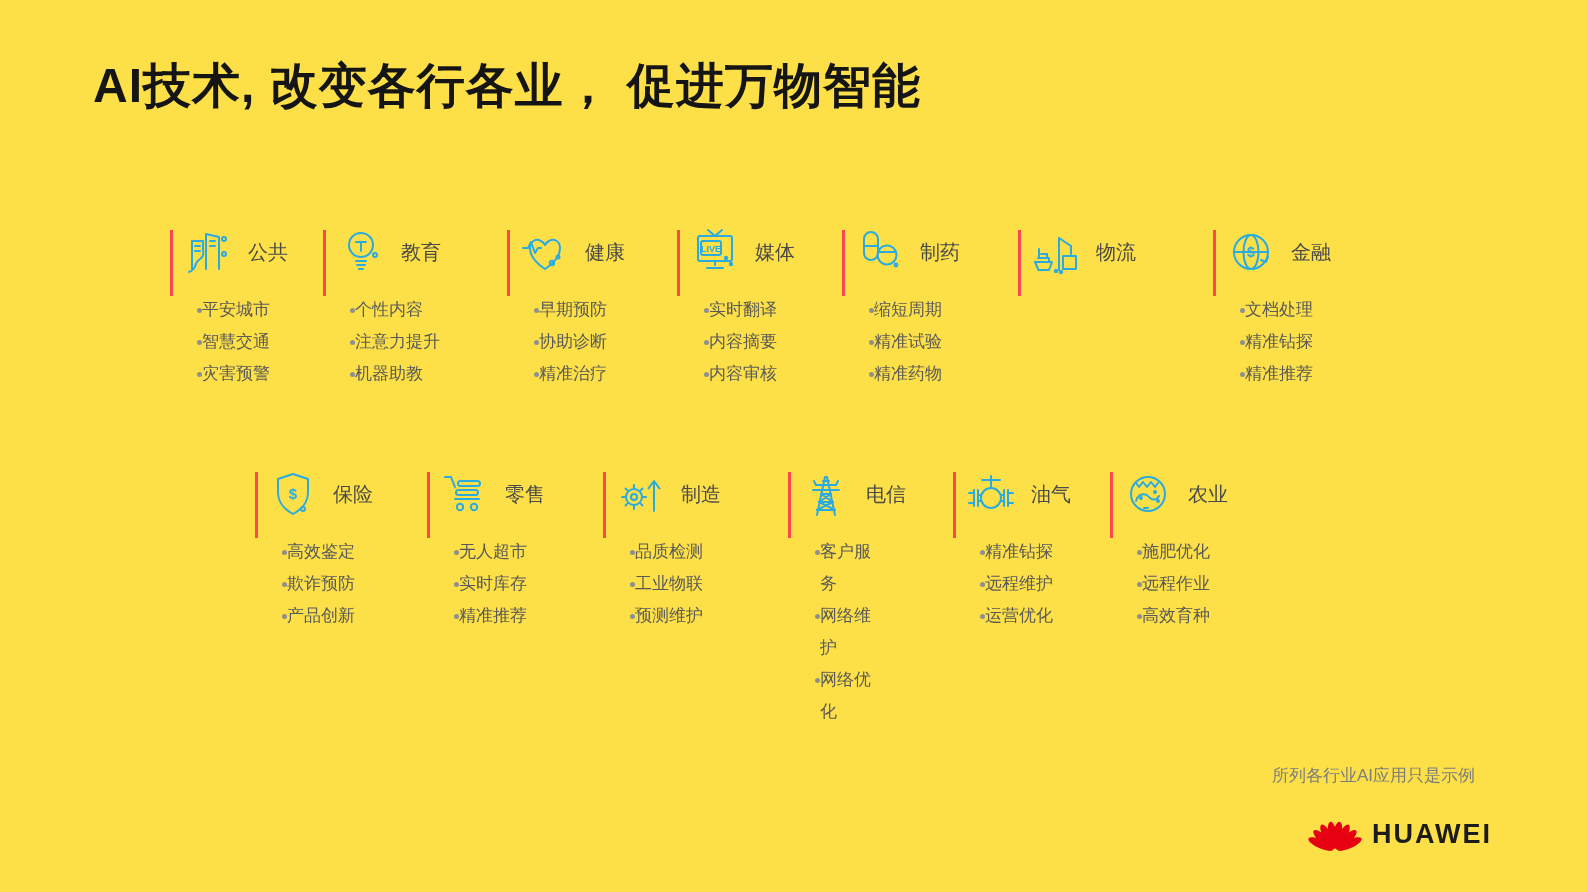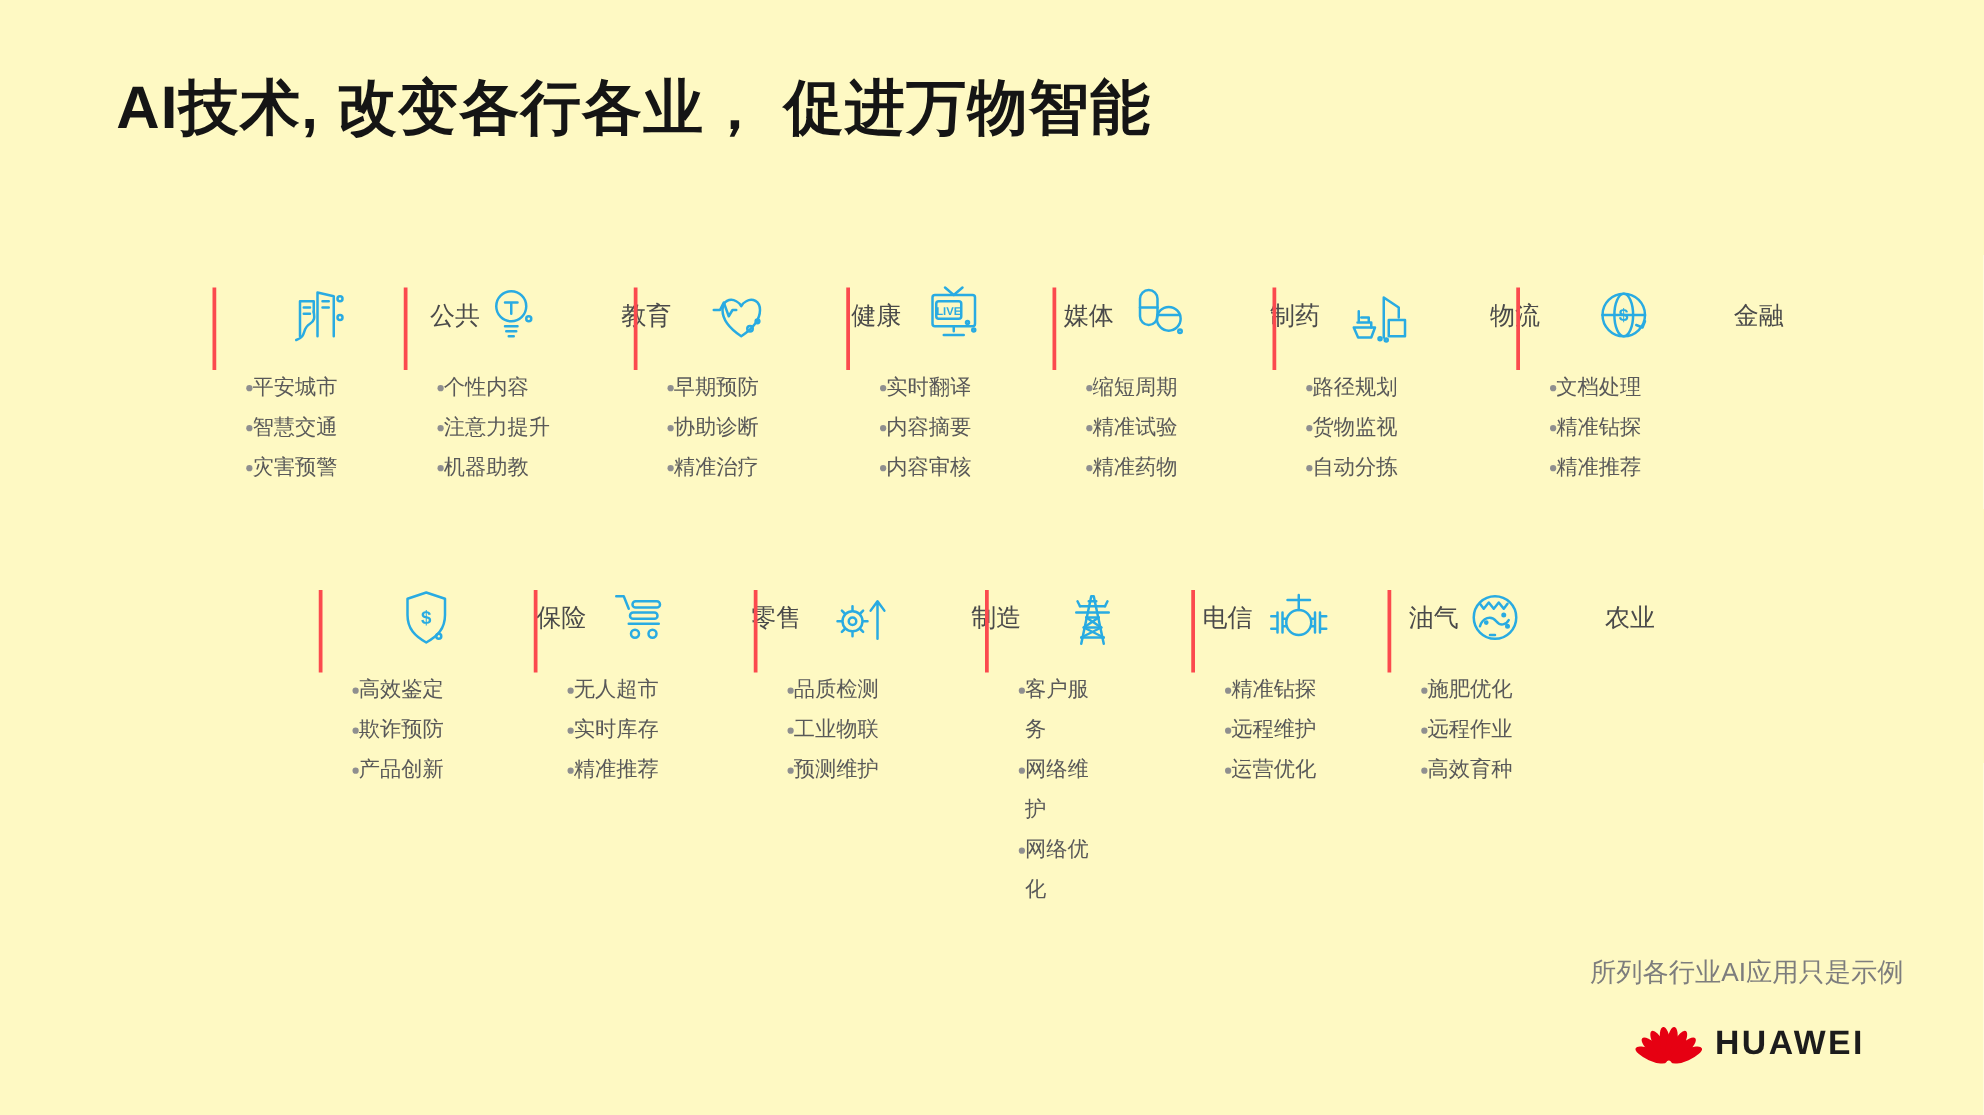--- a/index.html
+++ b/index.html
@@ -1,38 +1,38 @@
 <!DOCTYPE html>
 <html><head>
 <meta charset="utf-8">
 <style>
   html,body { margin:0; padding:0; background:#ffffff; }
   .slide {
-    position:relative; width:1587px; height:892px; background:#fef9c3;
+    position:relative; width:1587px; height:892px; background:#fde047;
     font-family:"Liberation Sans","DejaVu Sans",sans-serif; overflow:hidden;
   }
   .title {
     position:absolute; left:93px; top:54px;
     font-size:48px; font-weight:700; color:#151515; letter-spacing:1px;
     white-space:nowrap;
   }
   .group { position:absolute; width:170px; }
-  .hdr { display:flex; align-items:flex-start;gap:48px; }
+  .hdr { display:flex; align-items:flex-start; }
   .vline { flex:none; width:3px; height:66px; background:#fb4a4e; margin-top:4px; }
   .icon { flex:none; width:48px; height:48px; margin-left:11px; margin-top:2px; }
   .icon svg { width:48px; height:48px; display:block; }
   .glabel { margin-left:16px; margin-top:13px; font-size:20px; color:#4a4a4a; white-space:nowrap; }
   .items { list-style:none; margin:0; padding:0; position:absolute; left:27px; top:68px; }
   .item { display:flex; align-items:flex-start; }
   .dot { flex:none; width:5px; height:5px; border-radius:50%; background:#8f8f8f; margin-top:14px; }
   .txt { margin-left:0; font-size:17px; line-height:32px; color:#595959; white-space:nowrap; }
   .group.narrow .txt { white-space:normal; width:56px; }
   .footer-note {
     position:absolute; left:1272px; top:764px;
-    font-size:21px; color:#7d7d7d; white-space:nowrap;
+    font-size:17px; color:#7d7d7d; white-space:nowrap;
   }
   .logo { position:absolute; left:1306px; top:806px; display:flex; align-items:center; }
   .logo svg { width:58px; height:50px; display:block; }
   .brand-text {
     margin-left:8px; font-size:27px; font-weight:700; color:#1c1c1c;
     letter-spacing:2px; margin-top:6px;
   }
   .ic { stroke:#29abe2; stroke-width:2; fill:none; stroke-linecap:round; stroke-linejoin:round; }
   .ic text { stroke:none; fill:#29abe2; font-family:"Liberation Sans",sans-serif; }
 </style>
@@ -202,34 +202,20 @@
           <path d="M3 34 h17 l-3 8 H6.5 Z"></path>
           <path d="M6 30 h11 v4 M9 26 h6 v4 M7 21 v9"></path>
           <path d="M27 42 V10 l12 8 v8"></path>
           <rect x="31" y="28" width="13" height="13"></rect>
           <circle cx="24" cy="43" r="1.2"></circle>
             <circle cx="29" cy="44" r="1.2"></circle>
         </svg>
       </span>
       <span class="glabel">物流</span>
     </div>
-    <ul class="items">
-      <li class="item">
-          <span class="dot"></span>
-          <span class="txt">路径规划</span>
-        </li>
-      <li class="item">
-          <span class="dot"></span>
-          <span class="txt">货物监视</span>
-        </li>
-      <li class="item">
-          <span class="dot"></span>
-          <span class="txt">自动分拣</span>
-        </li>
-    </ul>
   </div>
 
   <div class="group" style="left:1213px; top:226px;">
     <div class="hdr">
       <div class="vline"></div>
       <span class="icon">
         <svg viewBox="0 0 48 48" class="ic">
           <circle cx="24" cy="24" r="17"></circle>
           <ellipse cx="24" cy="24" rx="7.5" ry="17"></ellipse>
           <path d="M7 24 h34"></path>

